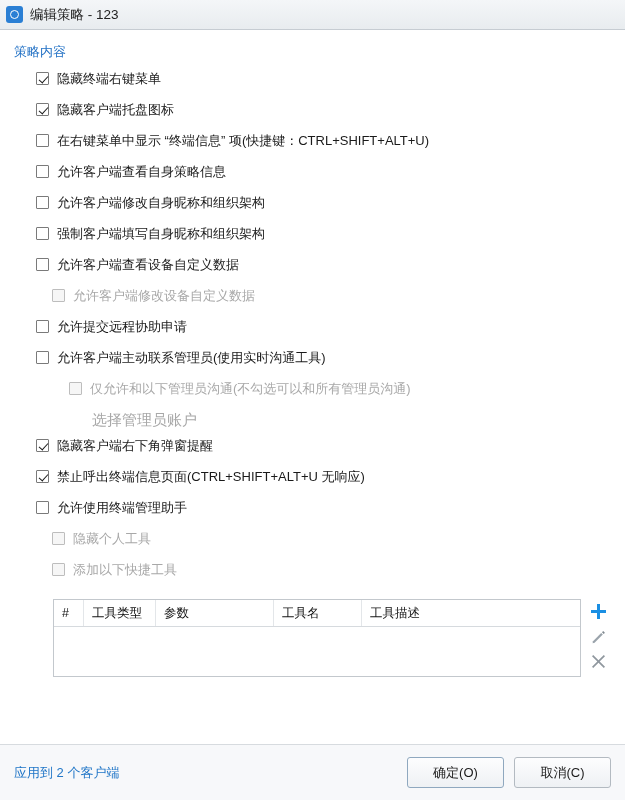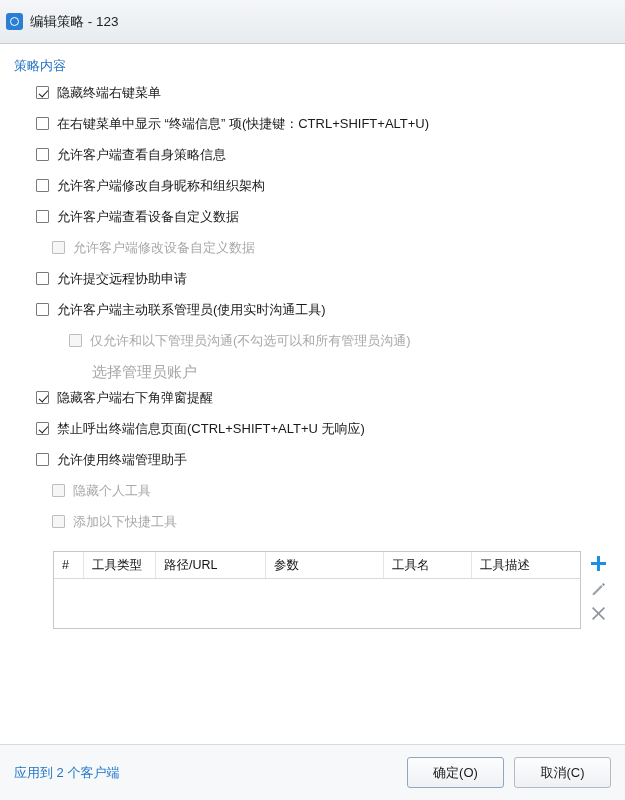--- a/index.html
+++ b/index.html
@@ -18,21 +18,21 @@
   .window {
     width: 625px;
     height: 800px;
     display: flex;
     flex-direction: column;
     background: #ffffff;
     position: relative;
   }
   
   .titlebar {
-    height: 44px;
+    height: 30px;
     background: linear-gradient(180deg, #f4f6f8 0%, #e8ecef 100%);
     border-bottom: 1px solid #c6ccd2;
     display: flex;
     align-items: center;
     padding: 0 6px;
     box-sizing: border-box;
   }
   .app-icon {
     width: 17px;
     height: 17px;
@@ -233,37 +233,45 @@
   </div>
 
   <div class="content">
     <div class="section-title">策略内容</div>
 
     <div class="check-row">
       <div class="cb checked"></div>
       <div class="lbl">隐藏终端右键菜单</div>
     </div>
 
+    <div class="check-row">
+      <div class="cb checked"></div>
+      <div class="lbl">隐藏客户端托盘图标</div>
+    </div>
 
     <div class="check-row">
       <div class="cb"></div>
       <div class="lbl">在右键菜单中显示 “终端信息” 项(快捷键：CTRL+SHIFT+ALT+U)</div>
     </div>
 
 
     <div class="check-row">
       <div class="cb"></div>
       <div class="lbl">允许客户端查看自身策略信息</div>
     </div>
 
     <div class="check-row">
       <div class="cb"></div>
       <div class="lbl">允许客户端修改自身昵称和组织架构</div>
     </div>
 
+    <div class="check-row">
+      <div class="cb"></div>
+      <div class="lbl">强制客户端填写自身昵称和组织架构</div>
+    </div>
 
     <div class="check-row">
       <div class="cb"></div>
       <div class="lbl">允许客户端查看设备自定义数据</div>
     </div>
 
     <div class="check-row indent-1">
       <div class="cb disabled"></div>
       <div class="lbl disabled">允许客户端修改设备自定义数据</div>
     </div>
@@ -303,21 +311,20 @@
     <div class="check-row indent-1">
       <div class="cb disabled"></div>
       <div class="lbl disabled">添加以下快捷工具</div>
     </div>
 
     <div class="tools-area">
       <div class="tools-table">
         <div class="tools-head">
           <div class="th-0">#</div>
           <div class="th-1">工具类型</div>
-          <div class="th-2">路径/URL</div>
           <div class="th-3">参数</div>
           <div class="th-4">工具名</div>
           <div class="th-5">工具描述</div>
         </div>
         <div class="tools-body"></div>
       </div>
       <div class="tools-btns">
         <div class="tbtn">
           <svg width="17" height="17" viewBox="0 0 17 17" aria-hidden="true">
             <rect x="7" y="1" width="3" height="15" fill="#1a8fe3"></rect>

